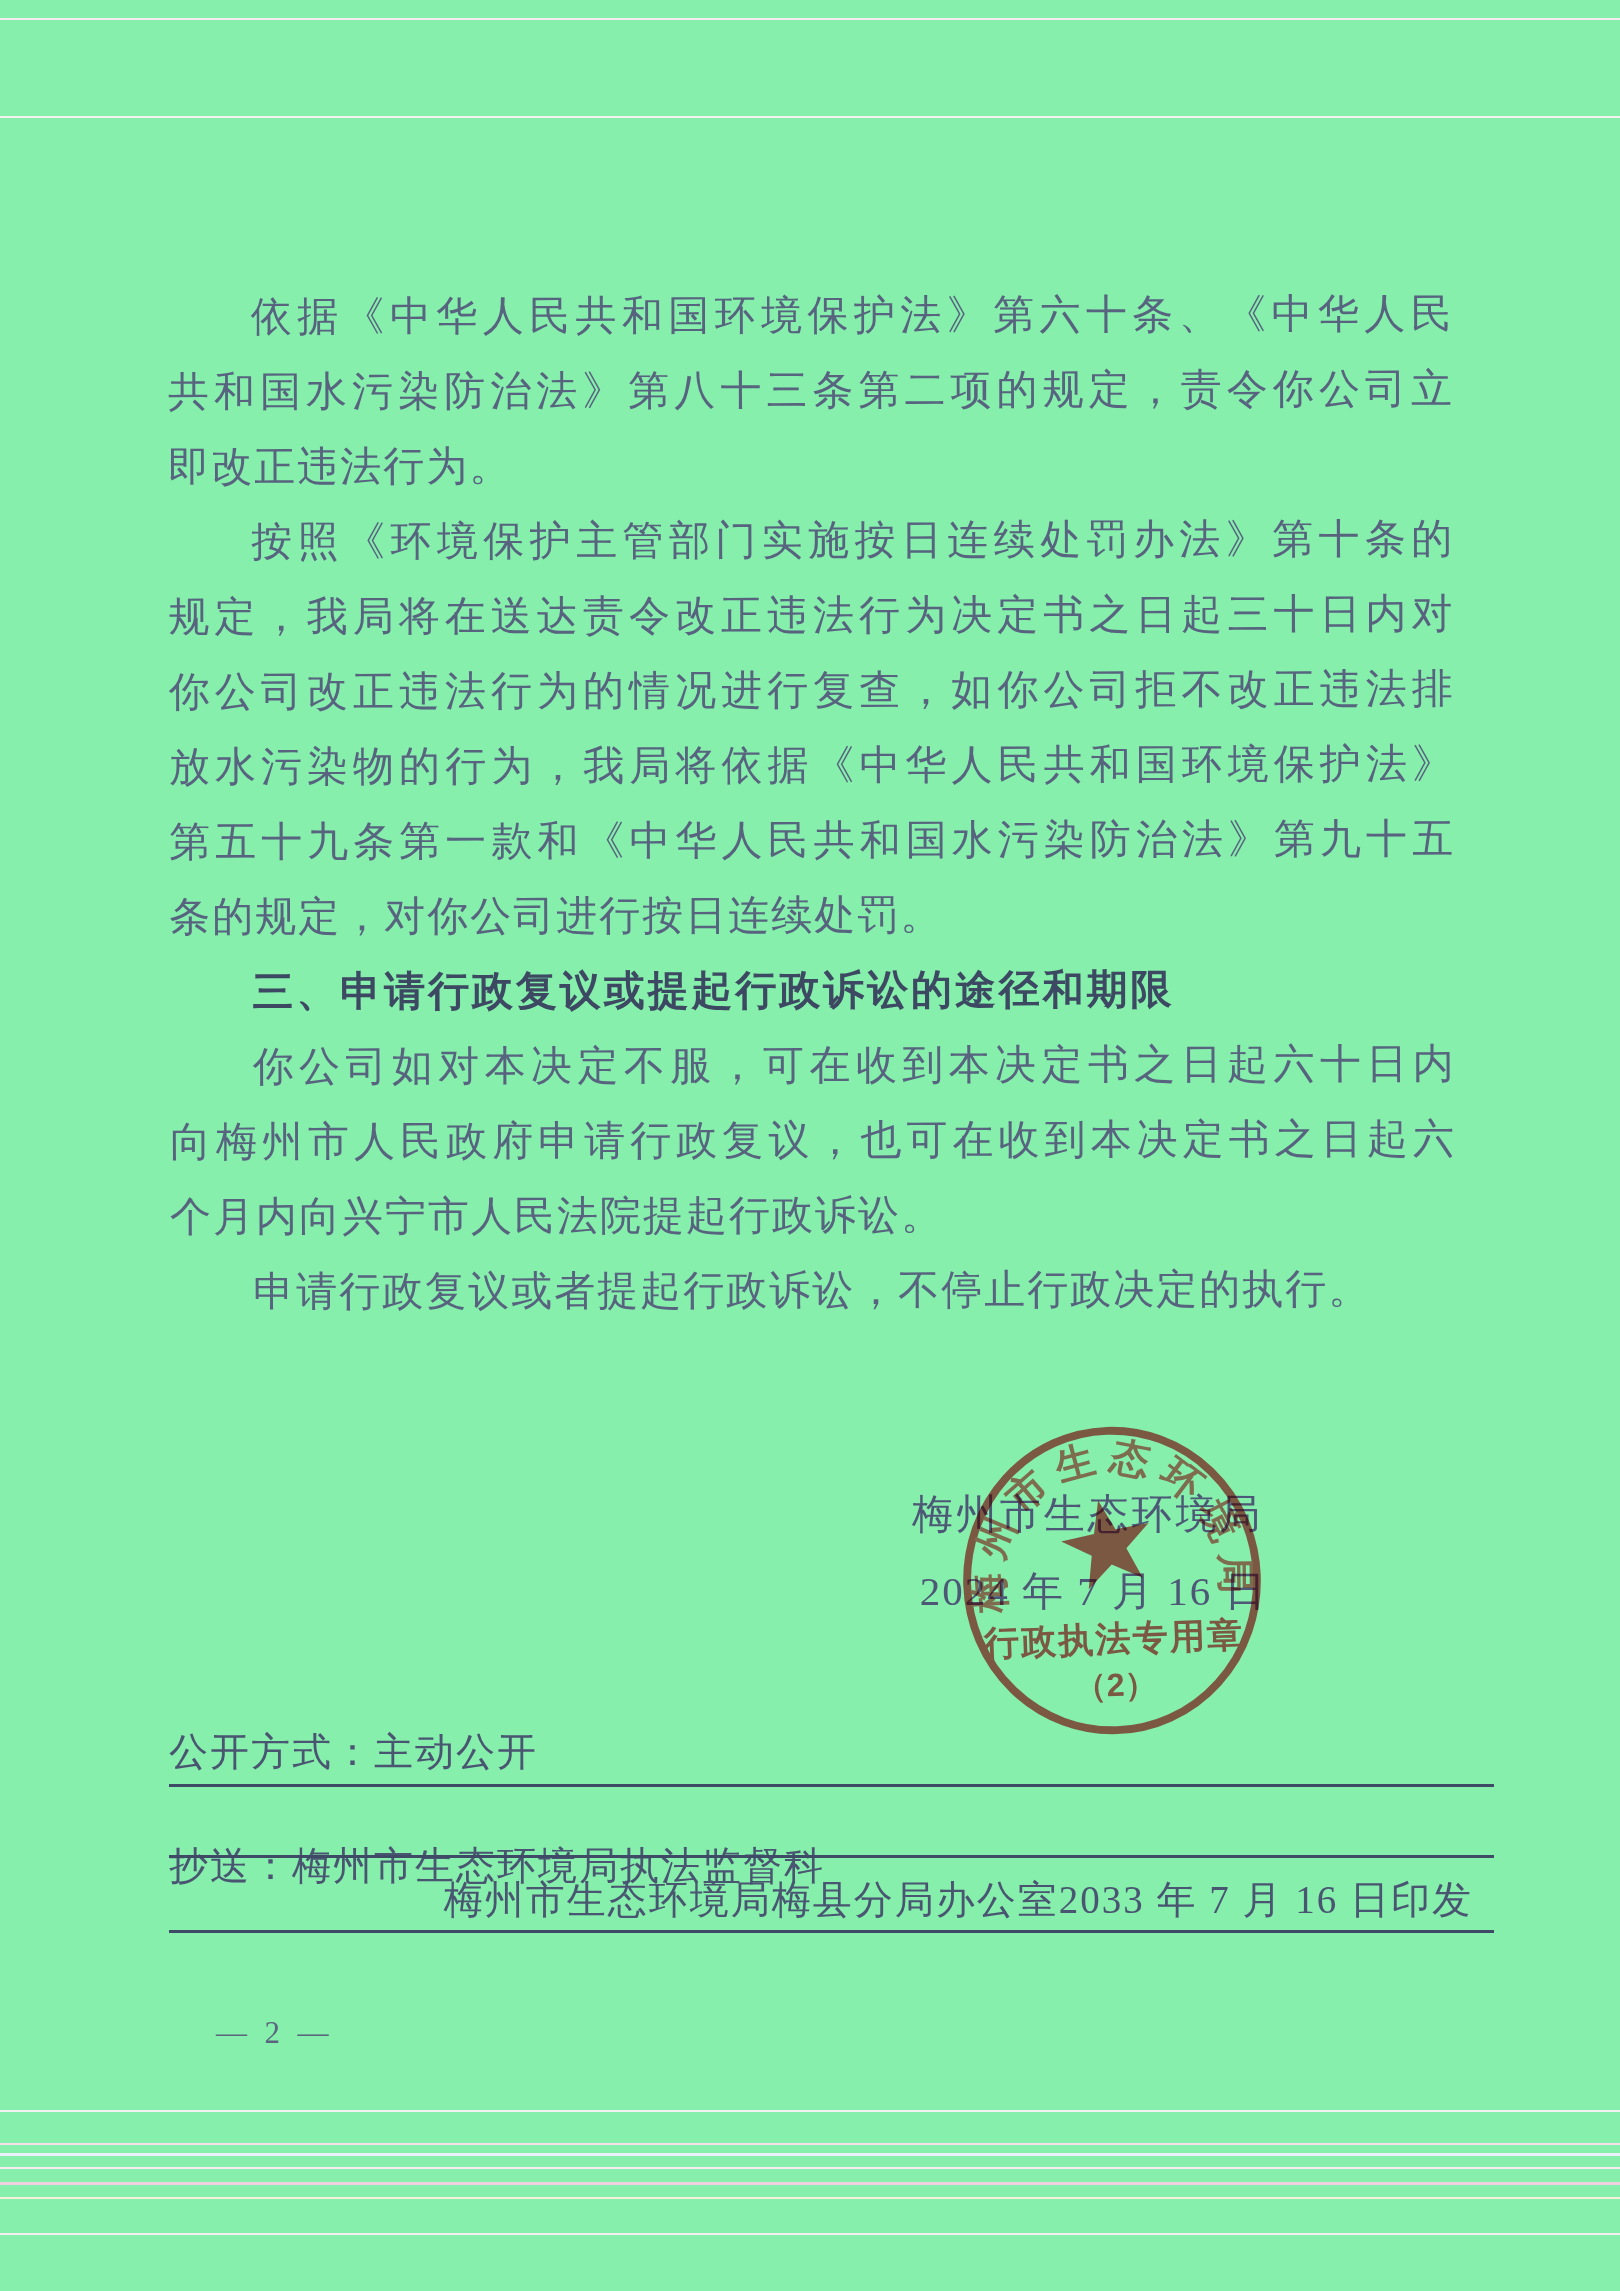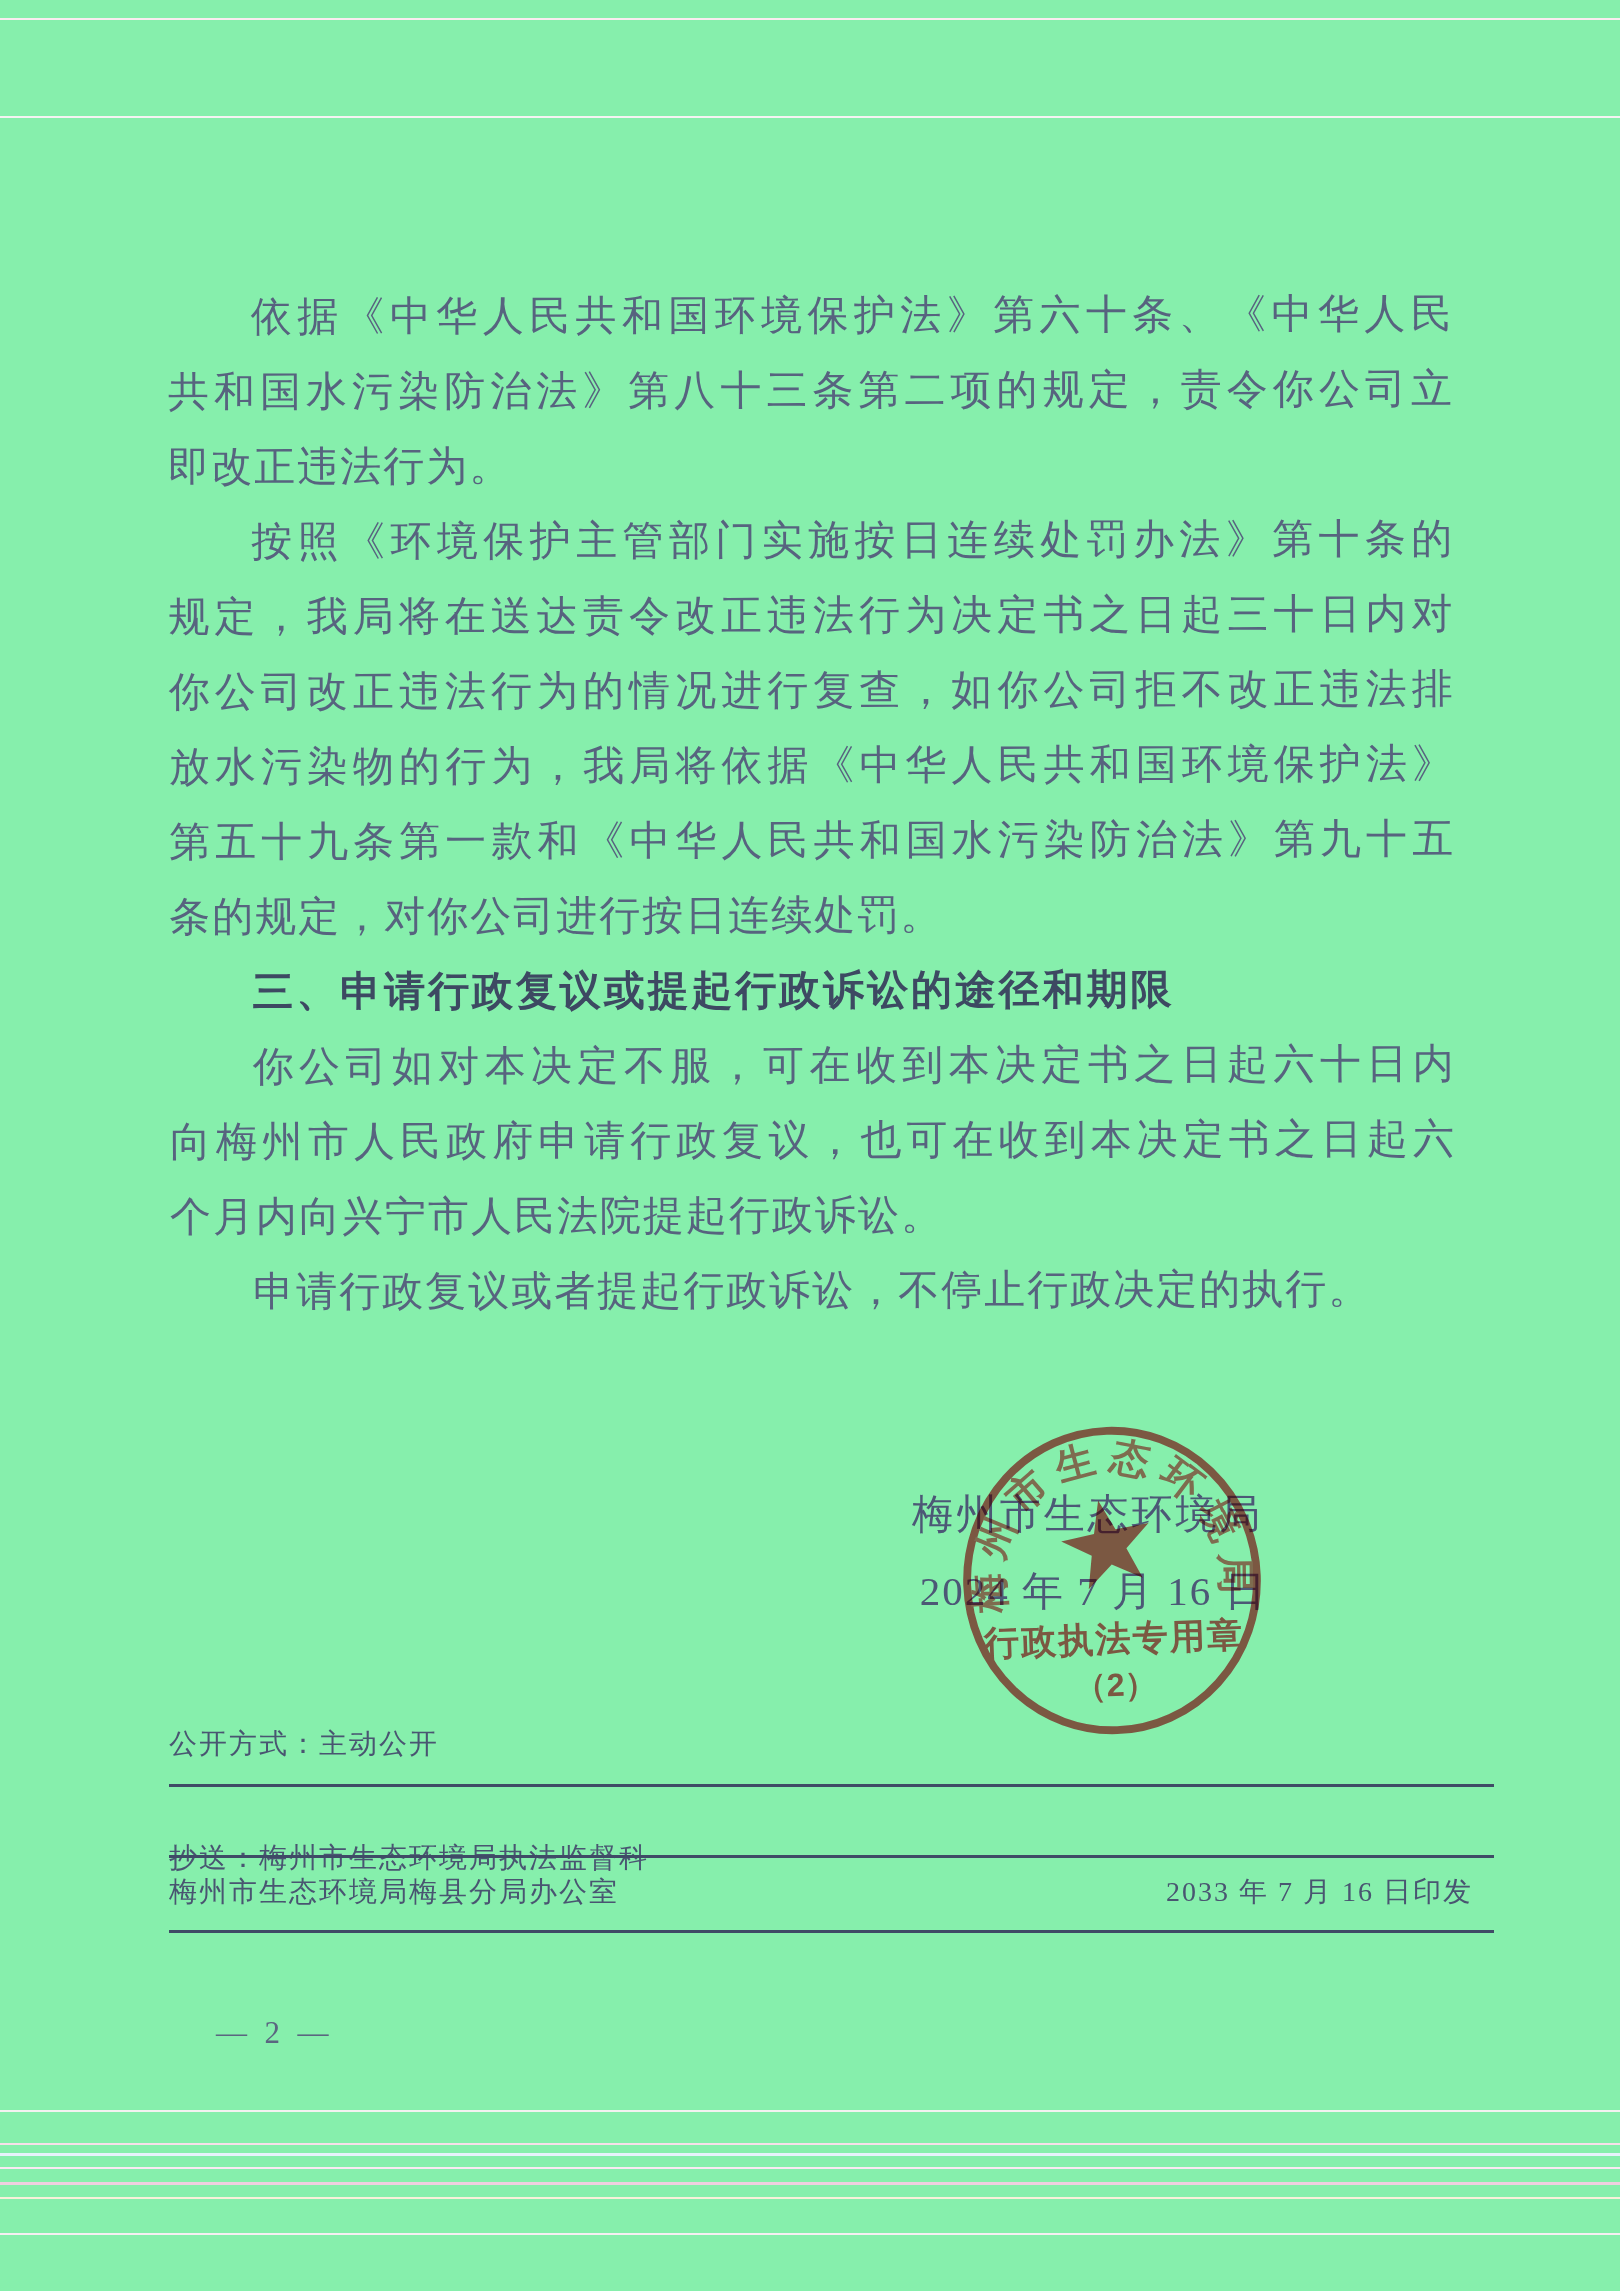--- a/index.html
+++ b/index.html
@@ -41,21 +41,21 @@
   
   .seal{
     position:absolute;left:954px;top:1417px;
     width:316px;height:327px;
     opacity:0.88;
     mix-blend-mode:multiply;
     transform:rotate(-2deg);
   }
 
   
-  .footer-row{position:absolute;left:169px;color:#495571;font-size:28px;letter-spacing:2px;}
+  .footer-row{position:absolute;left:169px;color:#495571;font-size:39px;letter-spacing:2px;}
   .rule{position:absolute;left:169px;width:1325px;height:2.9px;background:#3f4b66;}
   .f-bottom{width:1304px;display:flex;justify-content:space-between;align-items:baseline;}
   .page-number{
     position:absolute;left:216px;top:2015px;
     color:#5a6680;font-size:31px;letter-spacing:4.9px;
     font-family:"Liberation Serif", serif;
   }
 </style>
 </head>
 <body>
@@ -108,21 +108,21 @@
     <text x="161" y="239" text-anchor="middle" font-family="Liberation Sans, sans-serif" font-size="36" font-weight="700" fill="#e8484c" letter-spacing="2">行政执法专用章</text>
     <text x="161" y="285" text-anchor="middle" font-family="Liberation Sans, sans-serif" font-size="33" font-weight="700" fill="#e8484c">（2）</text>
   </svg>
 
   <div class="footer-row" style="top:1725px;">公开方式：主动公开</div>
   <div class="rule" style="top:1784px;"></div>
 
   <div class="footer-row" style="top:1839px;">抄送：梅州市生态环境局执法监督科</div>
   <div class="rule" style="top:1855px;"></div>
 
-  <div class="footer-row f-bottom" style="top:1873px;">
+  <div class="footer-row f-bottom" style="top:1873px;justify-content:flex-end;">
     <span>梅州市生态环境局梅县分局办公室</span>
     <span>2033 年 7 月 16 日印发</span>
   </div>
   <div class="rule" style="top:1930px;"></div>
 
   <div class="page-number">— 2 —</div>
 
 </div>
 
 

